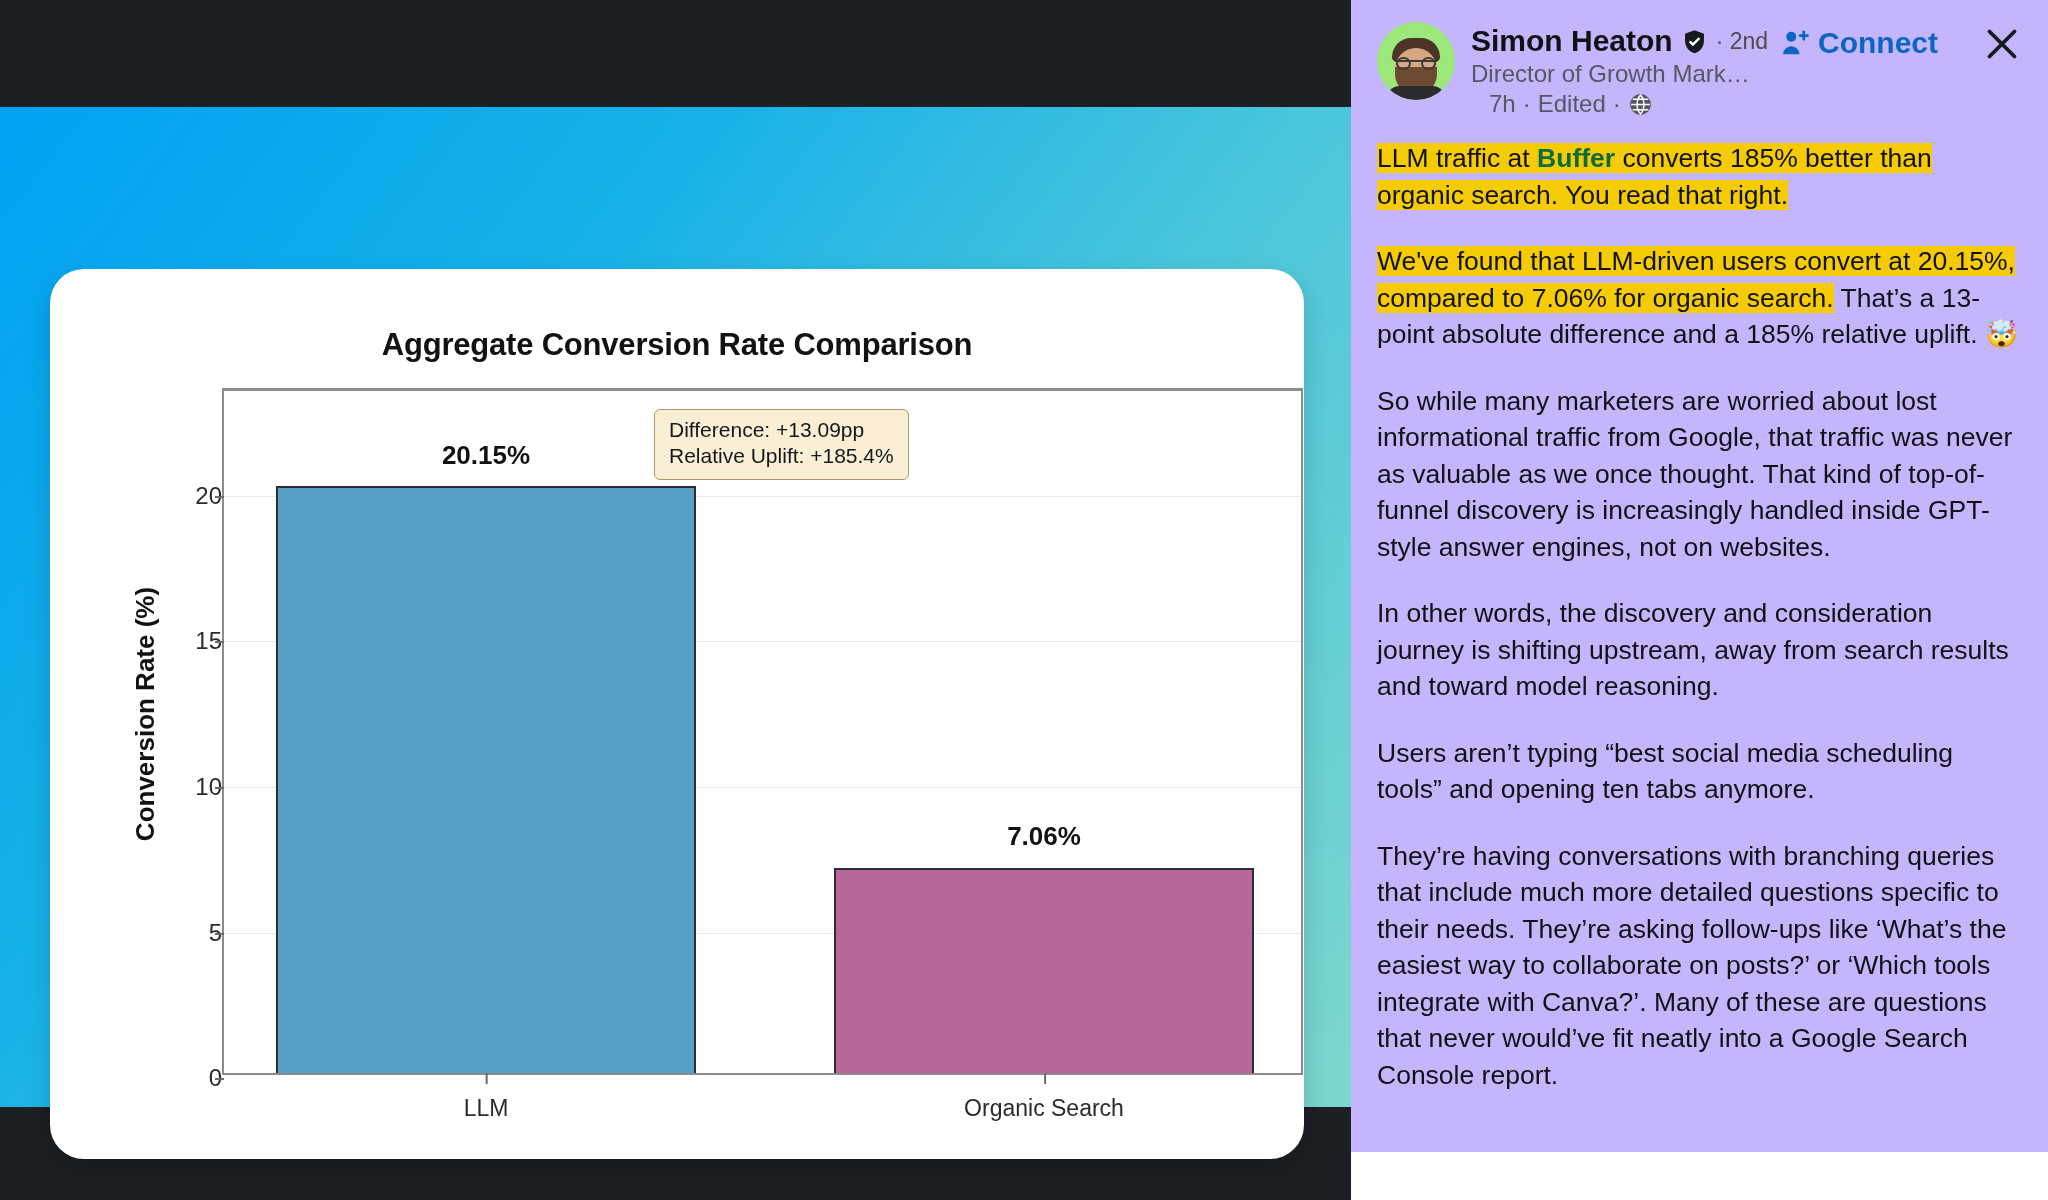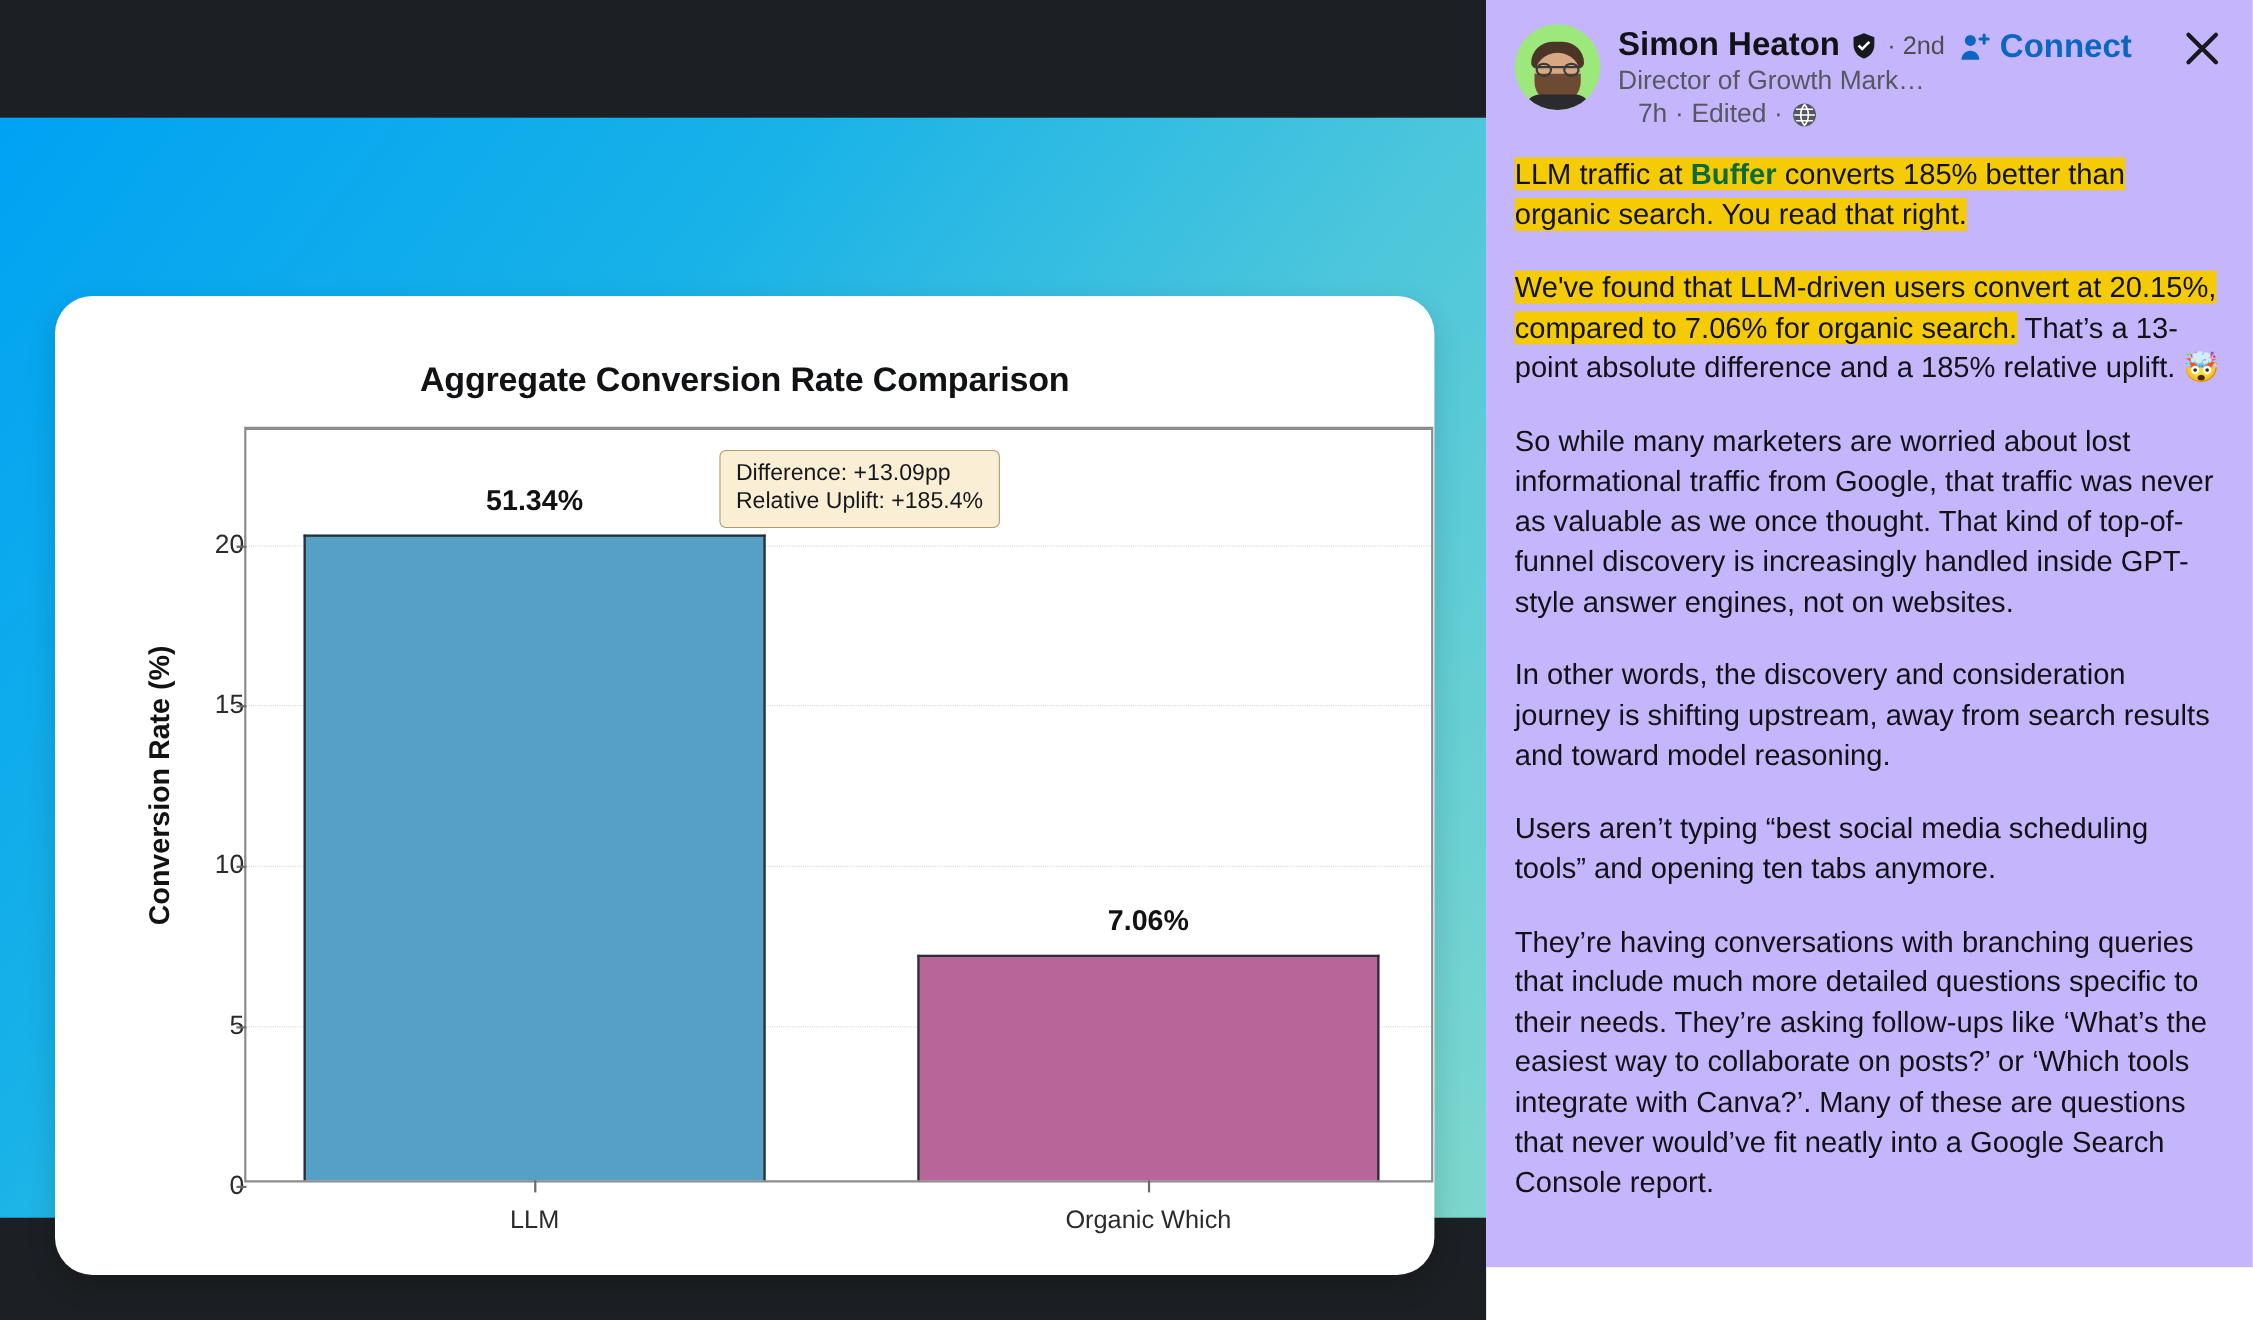--- a/index.html
+++ b/index.html
@@ -242,30 +242,30 @@
 
           <div class="ytick" style="top:687px;">0</div>
           <div class="ytick" style="top:541.5px;">5</div>
           <div class="ytick" style="top:396.0px;">10</div>
           <div class="ytick" style="top:250.4px;">15</div>
           <div class="ytick" style="top:104.9px;">20</div>
 
           <div class="bar" style="left:52px; width:420px; height:586.6px; background:#55a0c4;"></div>
           <div class="bar" style="left:610px; width:420px; height:205.5px; background:#b8669a;"></div>
 
-          <div class="bar-label" style="left:52px; width:420px; top:49px;">51.34%</div>
+          <div class="bar-label" style="left:52px; width:420px; top:49px;">20.15%</div>
           <div class="bar-label" style="left:610px; width:420px; top:430px;">7.06%</div>
 
           <div class="annot-box" style="left:430px; top:18px;">
             <div>Difference: +13.09pp</div>
             <div>Relative Uplift: +185.4%</div>
           </div>
 
           <div class="xtick" style="left:262px;">LLM</div>
-          <div class="xtick" style="left:820px;">Organic Which</div>
+          <div class="xtick" style="left:820px;">Organic Search</div>
         </div>
 
         <div class="ylabel">Conversion Rate (%)</div>
       </div>
     </div>
   </div>
 
   <div class="post-pane">
 
     <div class="post-header">

